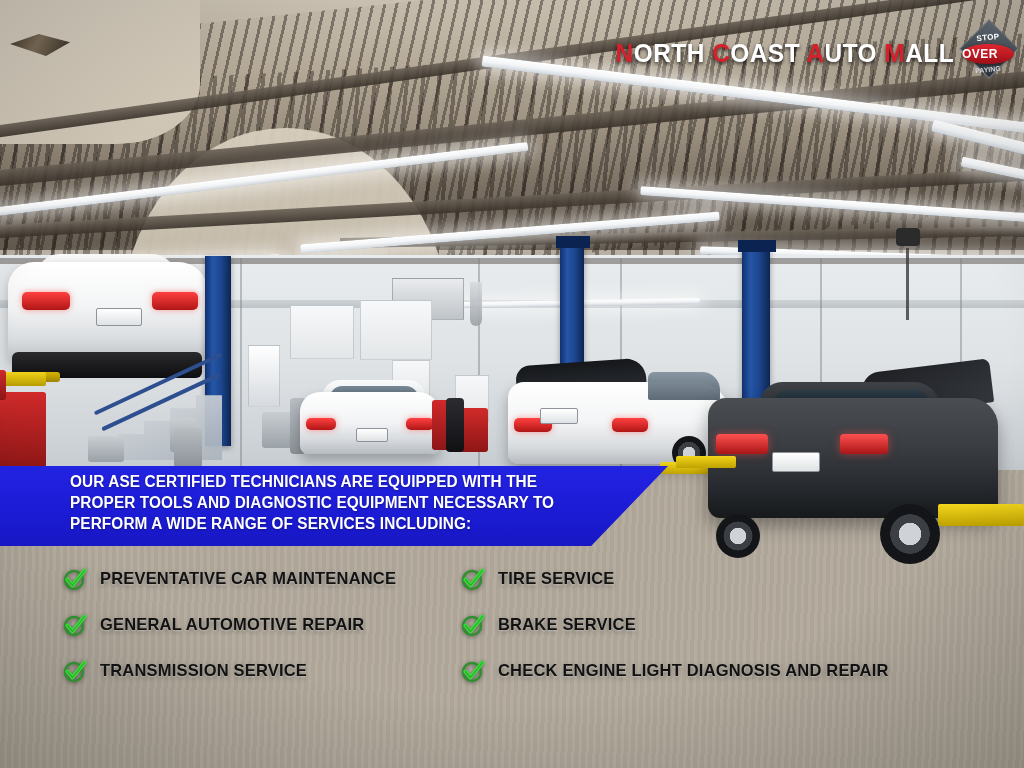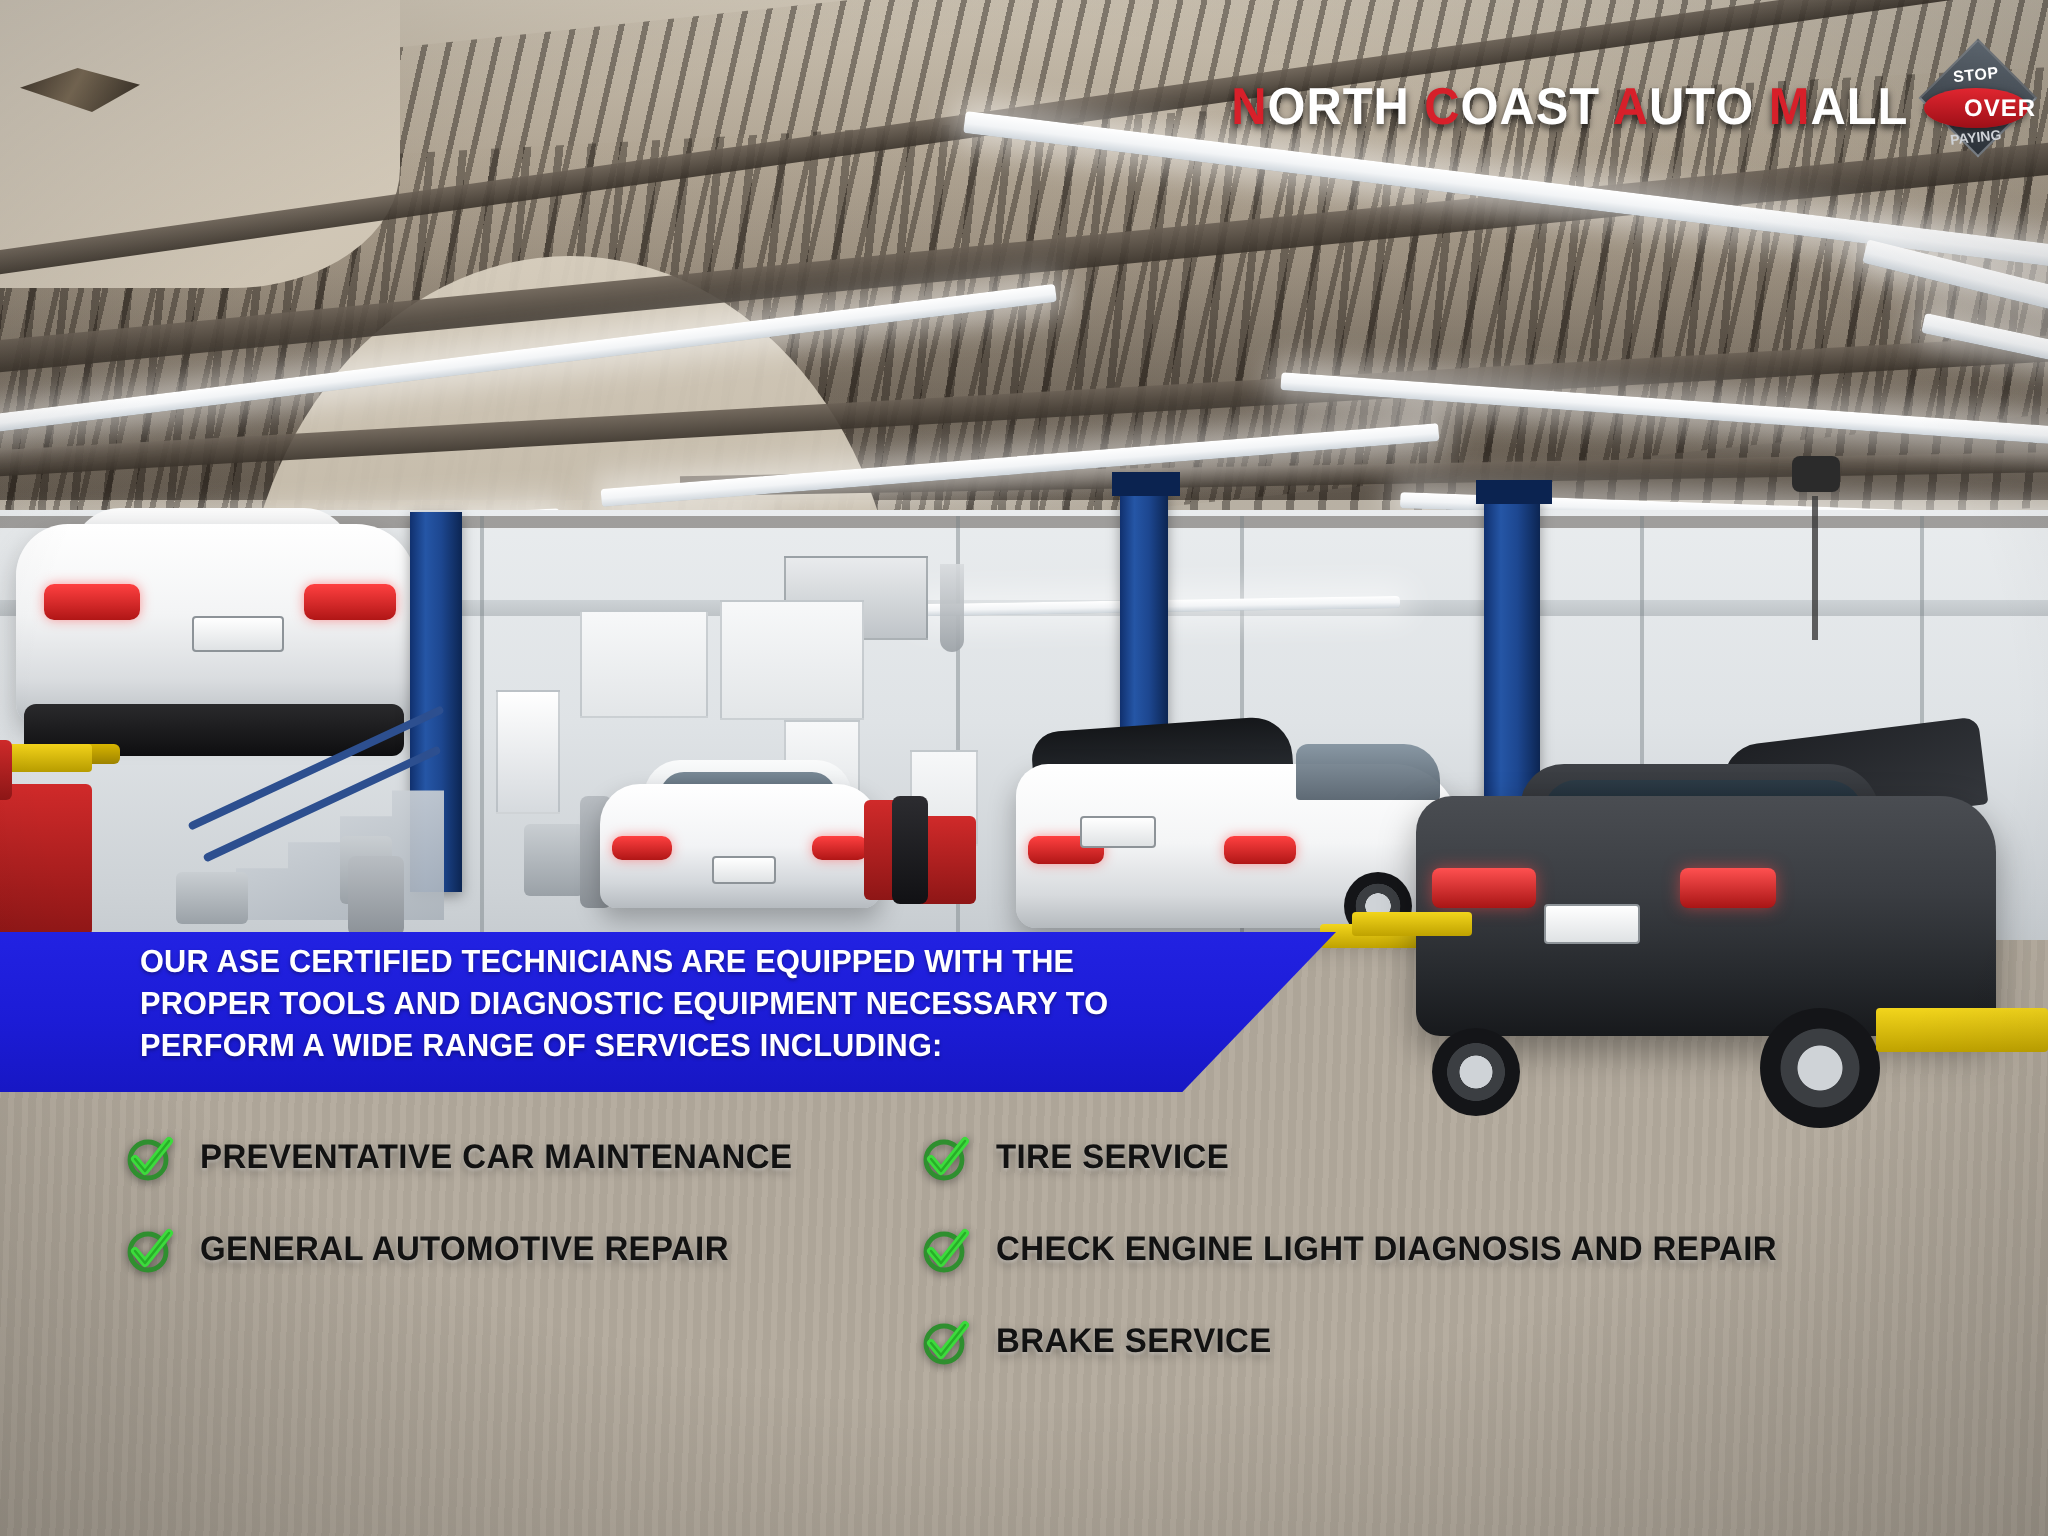--- a/index.html
+++ b/index.html
@@ -319,21 +319,21 @@
     letter-spacing:.3px;transform:rotate(-6deg);
   }
   .badge-oval{
     position:absolute;left:2px;top:18px;width:52px;height:20px;
     background:linear-gradient(180deg,#e12630,#9d0f17);
     border-radius:50%;
     box-shadow:0 1px 3px rgba(0,0,0,.5);
   }
   .badge-over{
     position:absolute;left:2px;top:18px;width:56px;height:20px;
-    color:#fff;font-size:12px;font-weight:700;text-align:right;line-height:20px;
+    color:#fff;font-size:12px;font-weight:700;text-align:left;line-height:20px;
     letter-spacing:.5px;
   }
   .badge-paying{
     position:absolute;left:12px;top:38px;width:32px;height:12px;
     color:#cfd3d7;font-size:7px;font-weight:700;text-align:center;line-height:12px;
     transform:rotate(-6deg);
   }
 
   
   .banner{
@@ -536,20 +536,30 @@
       <div class="check-item">
         <span class="check-icon">
           <svg width="26" height="26" viewBox="0 0 26 26">
             <circle cx="12" cy="14" r="9" fill="none" stroke="#2f8f2f" stroke-width="2.4"></circle>
             <path d="M5.5 13.5 L10.5 19.5 L22.5 4.5" fill="none" stroke="#3cdb3c" stroke-width="4" stroke-linecap="round" stroke-linejoin="round"></path>
             <path d="M5.5 13.5 L10.5 19.5 L22.5 4.5" fill="none" stroke="#1f9a1f" stroke-width="1.2" stroke-linecap="round" stroke-linejoin="round" opacity=".7"></path>
           </svg>
         </span>
         <span class="check-label">GENERAL AUTOMOTIVE REPAIR</span>
       </div>
+      <div class="check-item">
+        <span class="check-icon">
+          <svg width="26" height="26" viewBox="0 0 26 26">
+            <circle cx="12" cy="14" r="9" fill="none" stroke="#2f8f2f" stroke-width="2.4"></circle>
+            <path d="M5.5 13.5 L10.5 19.5 L22.5 4.5" fill="none" stroke="#3cdb3c" stroke-width="4" stroke-linecap="round" stroke-linejoin="round"></path>
+            <path d="M5.5 13.5 L10.5 19.5 L22.5 4.5" fill="none" stroke="#1f9a1f" stroke-width="1.2" stroke-linecap="round" stroke-linejoin="round" opacity=".7"></path>
+          </svg>
+        </span>
+        <span class="check-label">TRANSMISSION SERVICE</span>
+      </div>
     </div>
 
     <div class="col col-right">
       <div class="check-item">
         <span class="check-icon">
           <svg width="26" height="26" viewBox="0 0 26 26">
             <circle cx="12" cy="14" r="9" fill="none" stroke="#2f8f2f" stroke-width="2.4"></circle>
             <path d="M5.5 13.5 L10.5 19.5 L22.5 4.5" fill="none" stroke="#3cdb3c" stroke-width="4" stroke-linecap="round" stroke-linejoin="round"></path>
             <path d="M5.5 13.5 L10.5 19.5 L22.5 4.5" fill="none" stroke="#1f9a1f" stroke-width="1.2" stroke-linecap="round" stroke-linejoin="round" opacity=".7"></path>
           </svg>
@@ -557,29 +567,29 @@
         <span class="check-label">TIRE SERVICE</span>
       </div>
       <div class="check-item">
         <span class="check-icon">
           <svg width="26" height="26" viewBox="0 0 26 26">
             <circle cx="12" cy="14" r="9" fill="none" stroke="#2f8f2f" stroke-width="2.4"></circle>
             <path d="M5.5 13.5 L10.5 19.5 L22.5 4.5" fill="none" stroke="#3cdb3c" stroke-width="4" stroke-linecap="round" stroke-linejoin="round"></path>
             <path d="M5.5 13.5 L10.5 19.5 L22.5 4.5" fill="none" stroke="#1f9a1f" stroke-width="1.2" stroke-linecap="round" stroke-linejoin="round" opacity=".7"></path>
           </svg>
         </span>
-        <span class="check-label">CHECK ENGINE LIGHT DIAGNOSIS AND REPAIR</span>
+        <span class="check-label">BRAKE SERVICE</span>
       </div>
       <div class="check-item">
         <span class="check-icon">
           <svg width="26" height="26" viewBox="0 0 26 26">
             <circle cx="12" cy="14" r="9" fill="none" stroke="#2f8f2f" stroke-width="2.4"></circle>
             <path d="M5.5 13.5 L10.5 19.5 L22.5 4.5" fill="none" stroke="#3cdb3c" stroke-width="4" stroke-linecap="round" stroke-linejoin="round"></path>
             <path d="M5.5 13.5 L10.5 19.5 L22.5 4.5" fill="none" stroke="#1f9a1f" stroke-width="1.2" stroke-linecap="round" stroke-linejoin="round" opacity=".7"></path>
           </svg>
         </span>
-        <span class="check-label">BRAKE SERVICE</span>
+        <span class="check-label">CHECK ENGINE LIGHT DIAGNOSIS AND REPAIR</span>
       </div>
     </div>
 
   </div>
 
 </div>
 
 </body></html>

